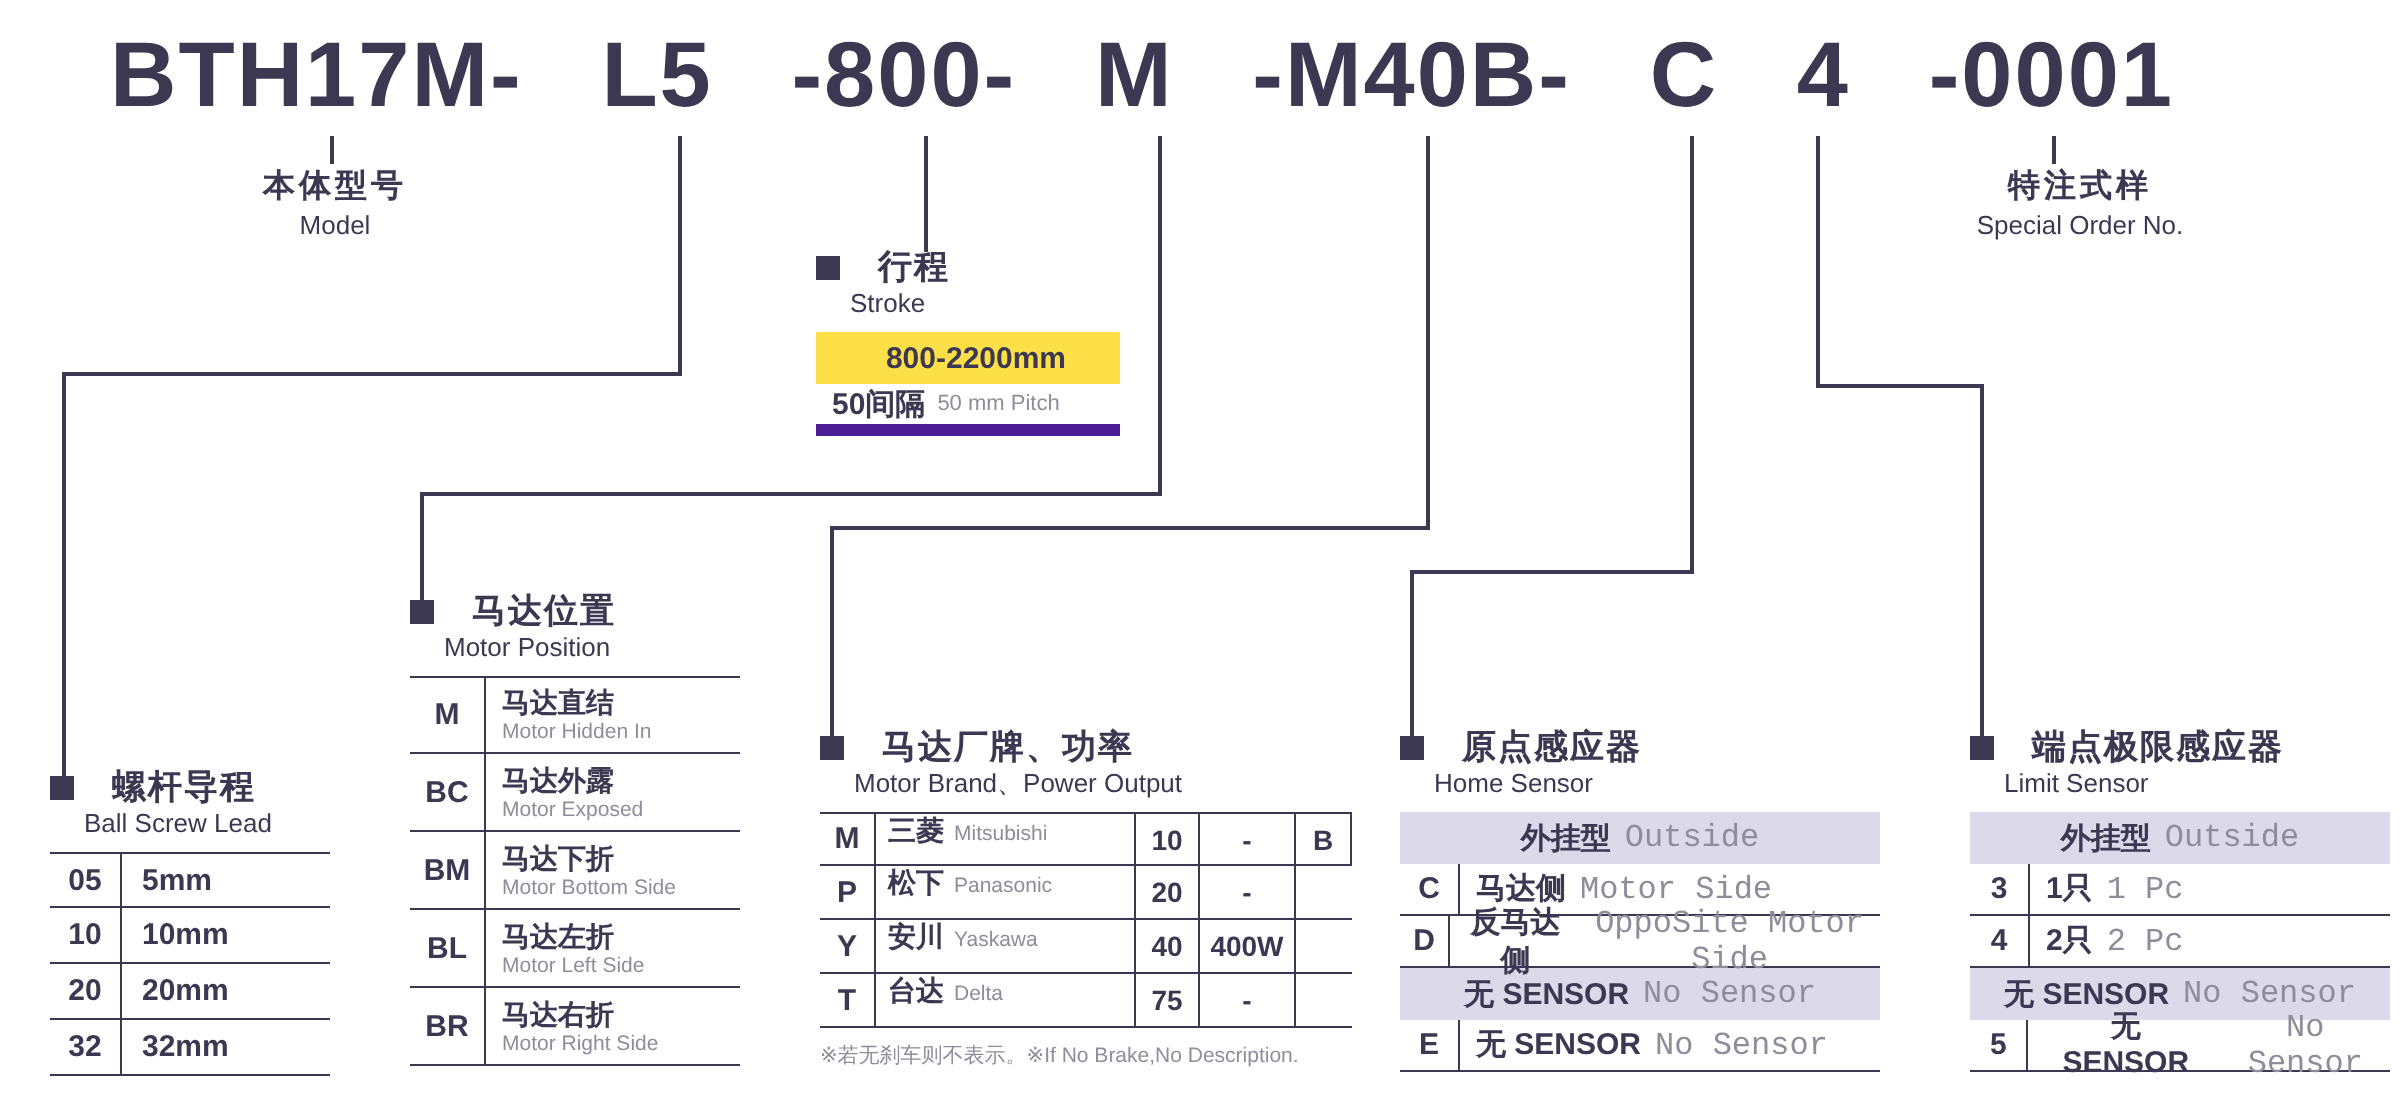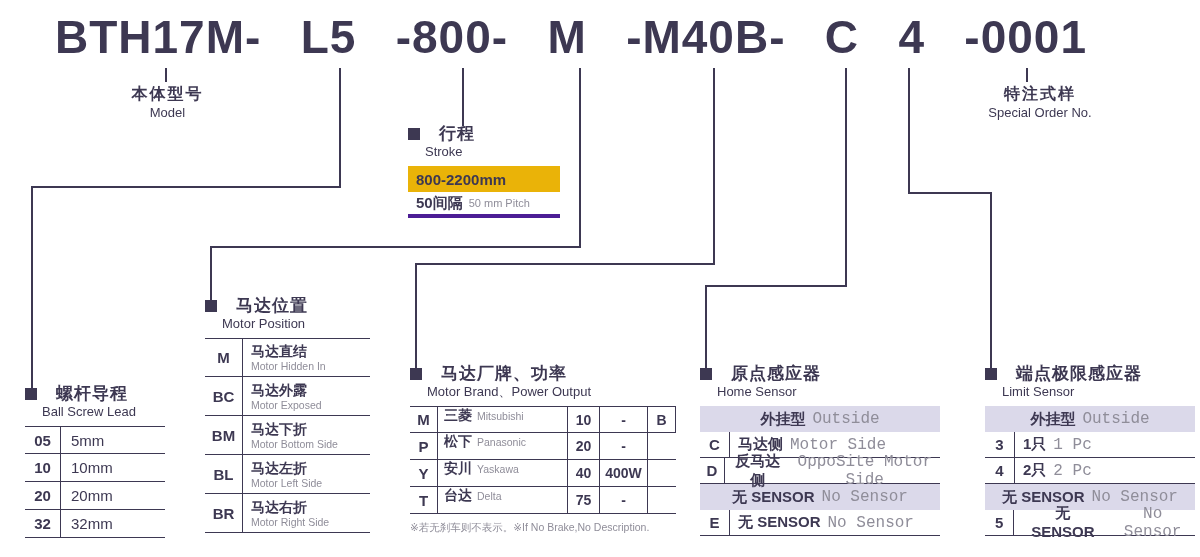--- a/index.html
+++ b/index.html
@@ -34,34 +34,34 @@
   .bt-en { font-size:13px; margin-left:17px; line-height:16px; }
 
   
   .grid { margin-top:6px; }
   .trow { display:flex; align-items:stretch; border-bottom:1px solid #3d3852; }
   .grid .trow:first-child { border-top:1px solid #3d3852; }
   .cell { display:flex; align-items:center; }
   .ccode { justify-content:center; border-right:1px solid #3d3852; font-weight:700; font-size:15px; }
   .h28 { height:28px; } .h39 { height:39px; } .h27 { height:27px; }
   .w28 { width:28px; } .w32 { width:32px; } .w36 { width:36px; } .w38 { width:38px; } .w48 { width:48px; } .w130 { width:130px; }
-  .cval { padding-left:10px; flex:1; font-weight:400; font-size:15px; }
+  .cval { padding-left:10px; flex:1; font-weight:700; font-size:15px; }
   .cval2 { padding-left:8px; flex:1; flex-direction:column; align-items:flex-start; justify-content:center; }
   .cval2 .zh { font-size:14px; font-weight:600; line-height:17px; }
   .cval2 .en { font-size:10.5px; color:#8f8d99; line-height:12px; }
   .brandcell { padding-left:6px; gap:5px; border-right:1px solid #3d3852; align-items:baseline; }
   .brandcell .zh { font-size:14px; font-weight:600; }
   .brandcell .en { font-size:10.5px; color:#8f8d99; }
   .numcell { justify-content:center; font-size:14px; font-weight:600; border-right:1px solid #3d3852; }
   .extracell { width:28px; justify-content:center; font-size:14px; font-weight:700; border-right:1px solid #3d3852; }
 
   
   .stroke-row { width:152px; height:26px; display:flex; align-items:center; padding-left:8px; gap:6px; }
-  .lavbg { background:#eab308; }
-  .stroke-row.ruled { border-bottom:4px solid #4c1d95; }
+  .lavbg { background:#fde047;justify-content:center; }
+  .stroke-row.ruled { border-bottom:6px solid #4c1d95; }
   .v15 { font-size:15px; font-weight:700; }
   .subtxt { font-size:11px; color:#8f8d99; }
 
   
   .srow { height:26px; display:flex; align-items:center; font-size:15px; }
   .srow.lav { background:#dbd9ea; justify-content:center; gap:7px; }
   .srow.data { border-bottom:1px solid #3d3852; }
   .scode { width:30px; align-self:stretch; display:flex; align-items:center; justify-content:center; border-right:1px solid #3d3852; font-weight:700; }
   .sval { padding-left:8px; display:flex; align-items:baseline; gap:7px;text-align:center; }
   .szh { font-weight:600; font-size:15px; }

